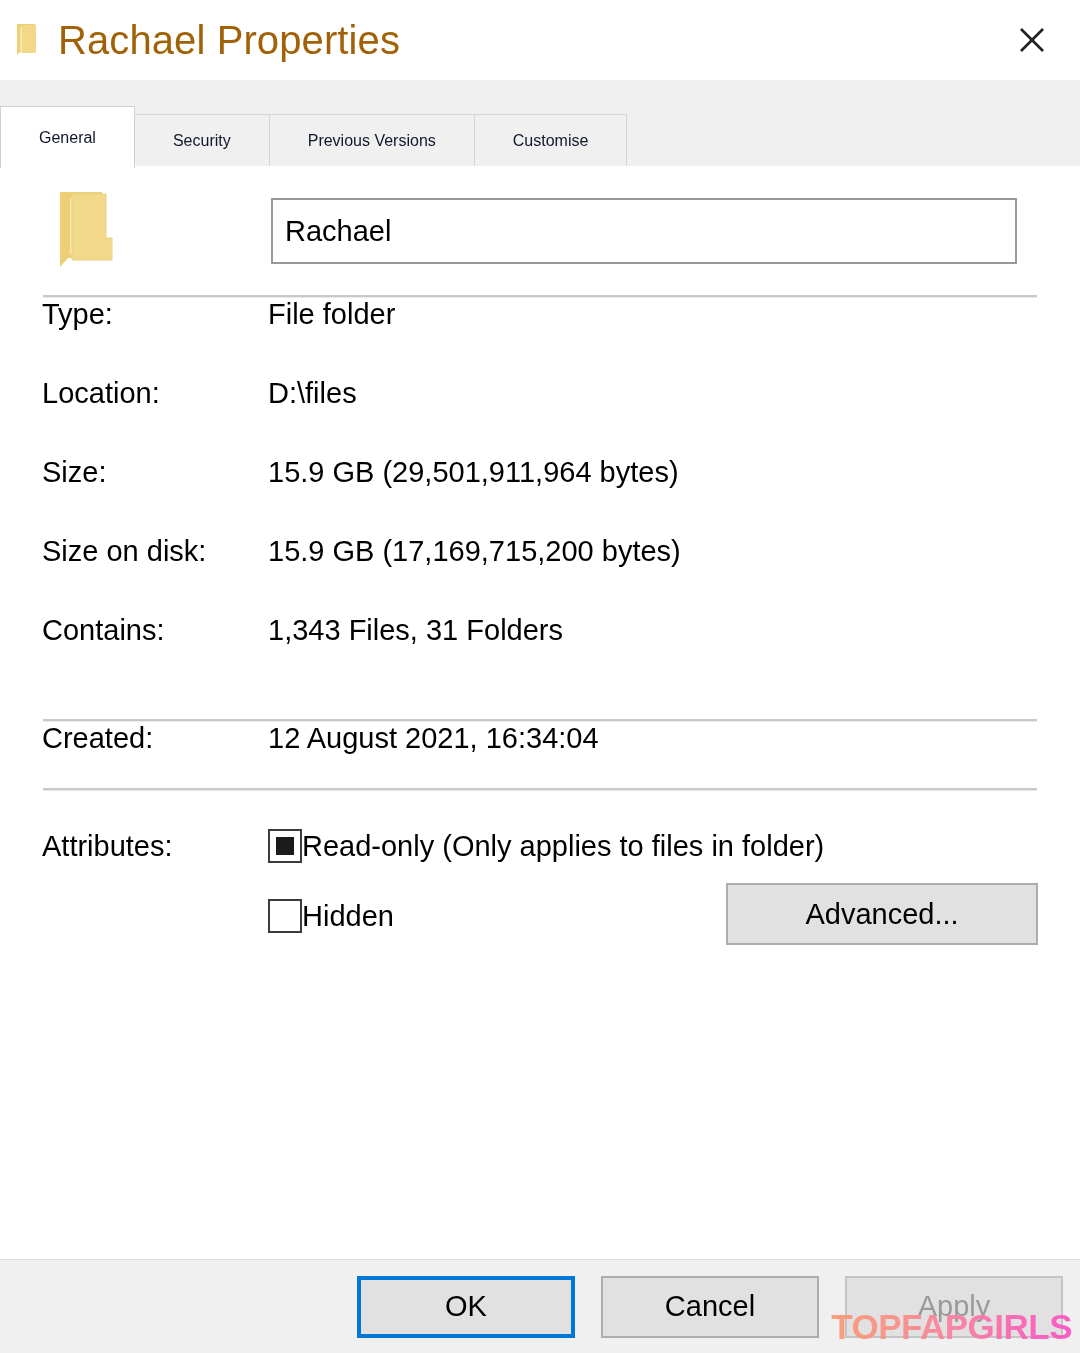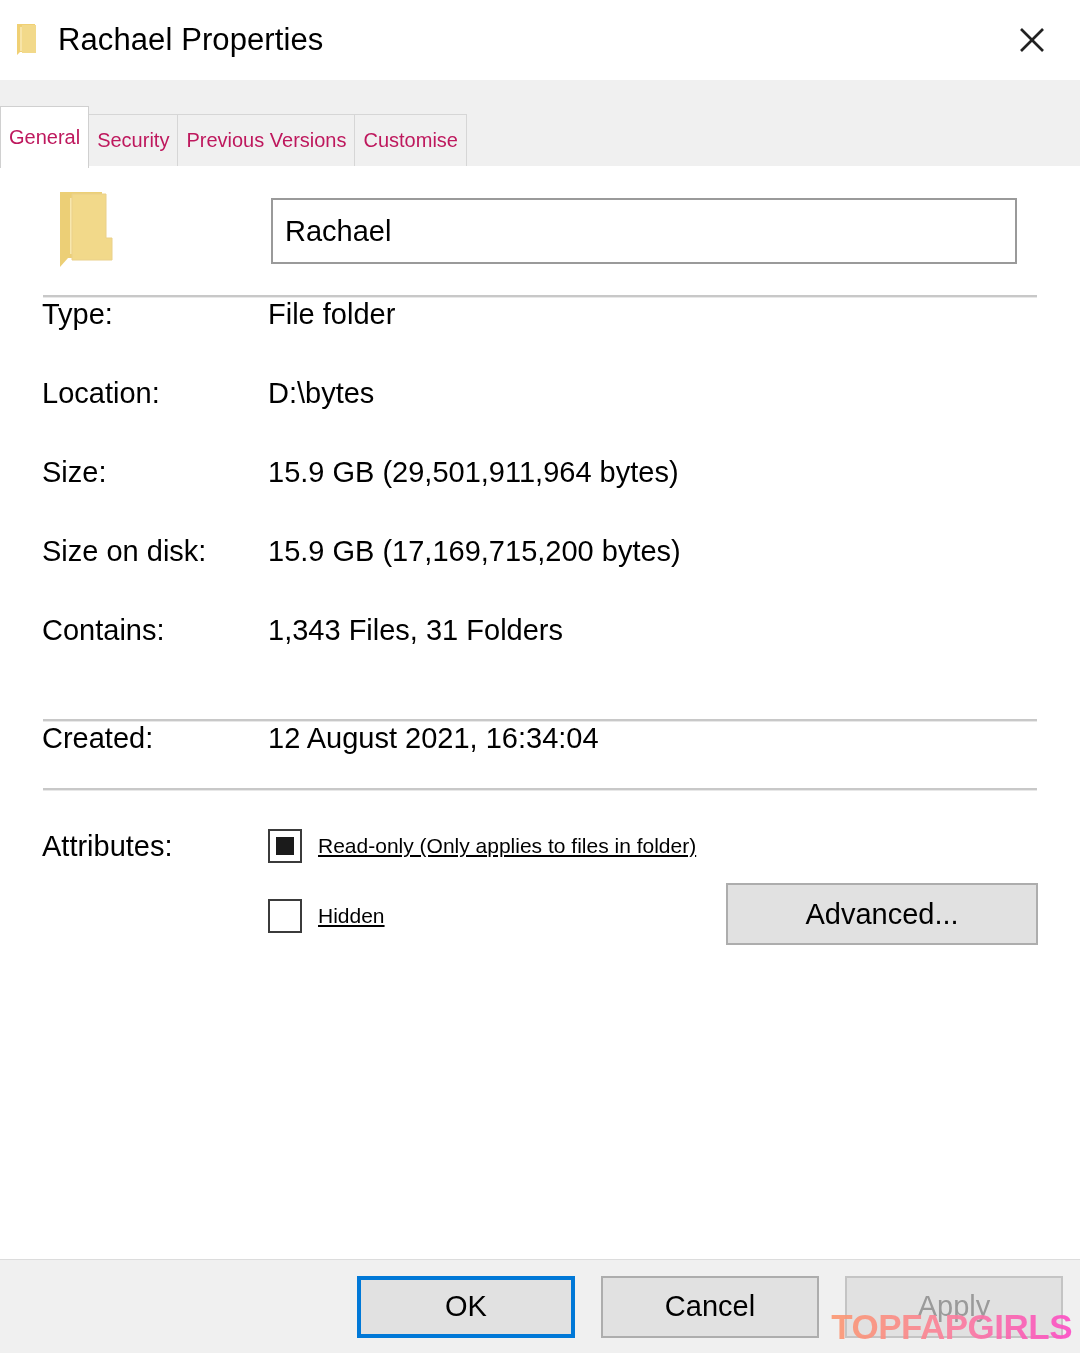--- a/index.html
+++ b/index.html
@@ -36,23 +36,23 @@
     align-items: center;
   }
   .titlebar-icon {
     width: 30px;
     height: 36px;
     margin-left: 14px;
     margin-right: 14px;
     flex: 0 0 auto;
   }
   .titlebar-title {
-    font-size: 31px;
+    font-size: 40px;
     line-height: 36px;
-    color: #000000;
+    color: #a16207;
     letter-spacing: 0.1px;
     white-space: nowrap;
   }
   .close-button {
     position: absolute;
     right: 20px;
     top: 12px;
     width: 56px;
     height: 56px;
     display: flex;
@@ -80,23 +80,23 @@
   .tab {
     position: relative;
     height: 52px;
     background: #f0f0f0;
     border: 1px solid #d6d6d6;
     border-bottom: none;
     box-sizing: border-box;
     display: flex;
     align-items: center;
     justify-content: center;
-    padding: 0 8px;
-    font-size: 20px;
-    color: #be185d;
+    padding: 0 38px;
+    font-size: 16px;
+    color: #0f172a;
     white-space: nowrap;
     margin-right: -1px;
   }
   .tab.active {
     height: 62px;
     background: #ffffff;
     border: 1px solid #d0d0d0;
     border-bottom: none;
     z-index: 3;
     margin-bottom: -2px;
@@ -203,24 +203,22 @@
     justify-content: center;
   }
   .checkbox.indeterminate::after {
     content: "";
     width: 18px;
     height: 18px;
     background: #1b1b1b;
     display: block;
   }
   .check-label {
-    font-size: 21px;
-    margin-left: 16px;
+    font-size: 29px;
     white-space: nowrap;
-    text-decoration: underline;
   }
 
   .advanced-button {
     position: absolute;
     right: 0;
     top: 58px;
     width: 312px;
     height: 62px;
     background: #e1e1e1;
     border: 2px solid #adadad;
@@ -343,21 +341,21 @@
     <div class="sep sep-1"></div>
 
     <table class="prop-table block-1">
       <tbody>
         <tr>
           <td class="prop-label">Type:</td>
           <td>File folder</td>
         </tr>
         <tr>
           <td class="prop-label">Location:</td>
-          <td>D:\bytes</td>
+          <td>D:\files</td>
         </tr>
         <tr>
           <td class="prop-label">Size:</td>
           <td>15.9 GB (29,501,911,964 bytes)</td>
         </tr>
         <tr>
           <td class="prop-label">Size on disk:</td>
           <td>15.9 GB (17,169,715,200 bytes)</td>
         </tr>
         <tr>

